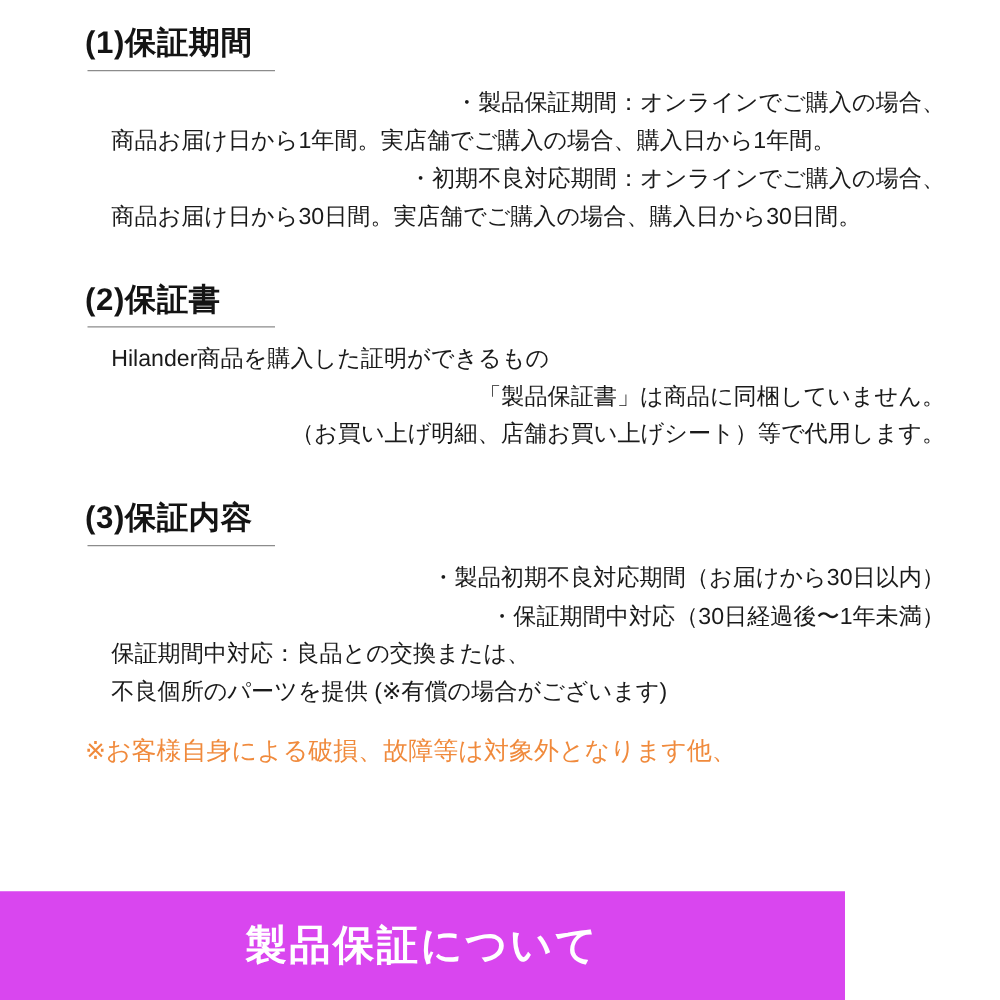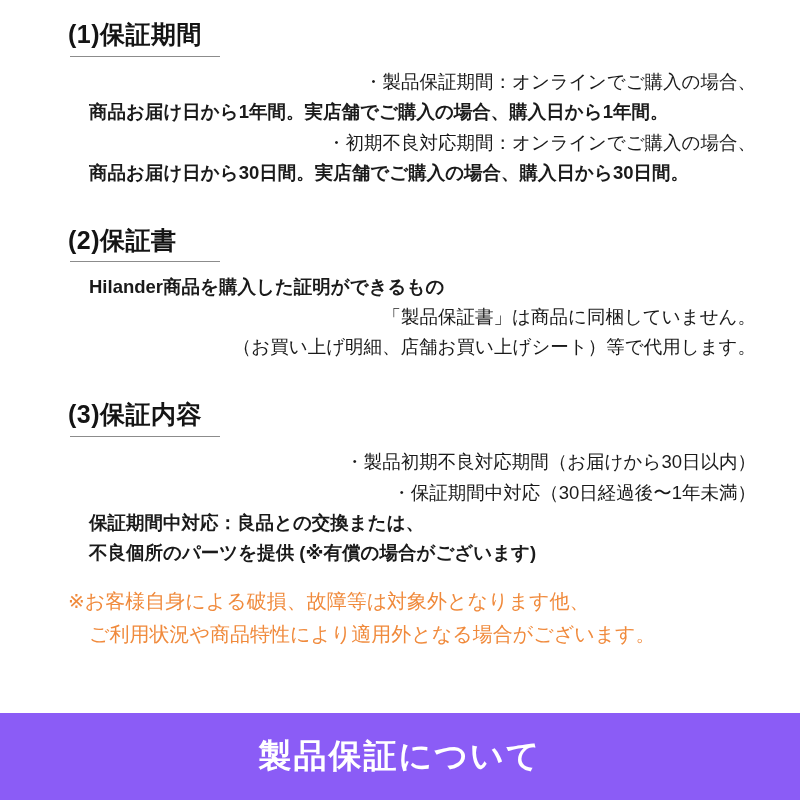--- a/index.html
+++ b/index.html
@@ -52,21 +52,20 @@
   .li {
     display: block;
     margin: 0 0 1px 0;
   }
   .li .ln {
     display: block;
     white-space: nowrap;
   }
   .indent1 {
     padding-left: 21px;
-    font-weight: bold;
   }
   .indent0 {
     padding-left: 0;
     text-align: right;
   }
   .note {
     margin-top: 17px;
     font-size: 20px;
     line-height: 1.64;
     color: #f08a3c;
@@ -75,23 +74,23 @@
     display: block;
     white-space: nowrap;
   }
   .note .ln.ind {
     padding-left: 21px;
   }
   .footer-bar {
     position: absolute;
     left: 0;
     bottom: 0;
-    width: 800px;
+    width: 676px;
     height: 87px;
-    background: #8b5cf6;
+    background: #d946ef;
     display: flex;
     align-items: center;
     justify-content: center;
   }
   .footer-title {
     color: #ffffff;
     font-size: 33px;
     font-weight: 700;
     letter-spacing: 2px;
   }
@@ -139,21 +138,20 @@
         <div class="li">
           <span class="ln indent0">・保証期間中対応（30日経過後〜1年未満）</span>
           <span class="ln indent1">保証期間中対応：良品との交換または、</span>
           <span class="ln indent1">不良個所のパーツを提供 (※有償の場合がございます)</span>
         </div>
       </div>
     </div>
 
     <div class="note">
       <span class="ln">※お客様自身による破損、故障等は対象外となります他、</span>
-      <span class="ln ind">ご利用状況や商品特性により適用外となる場合がございます。</span>
     </div>
 
   </div>
 
   <div class="footer-bar">
     <div class="footer-title">製品保証について</div>
   </div>
 </div>
 
 </body></html>

